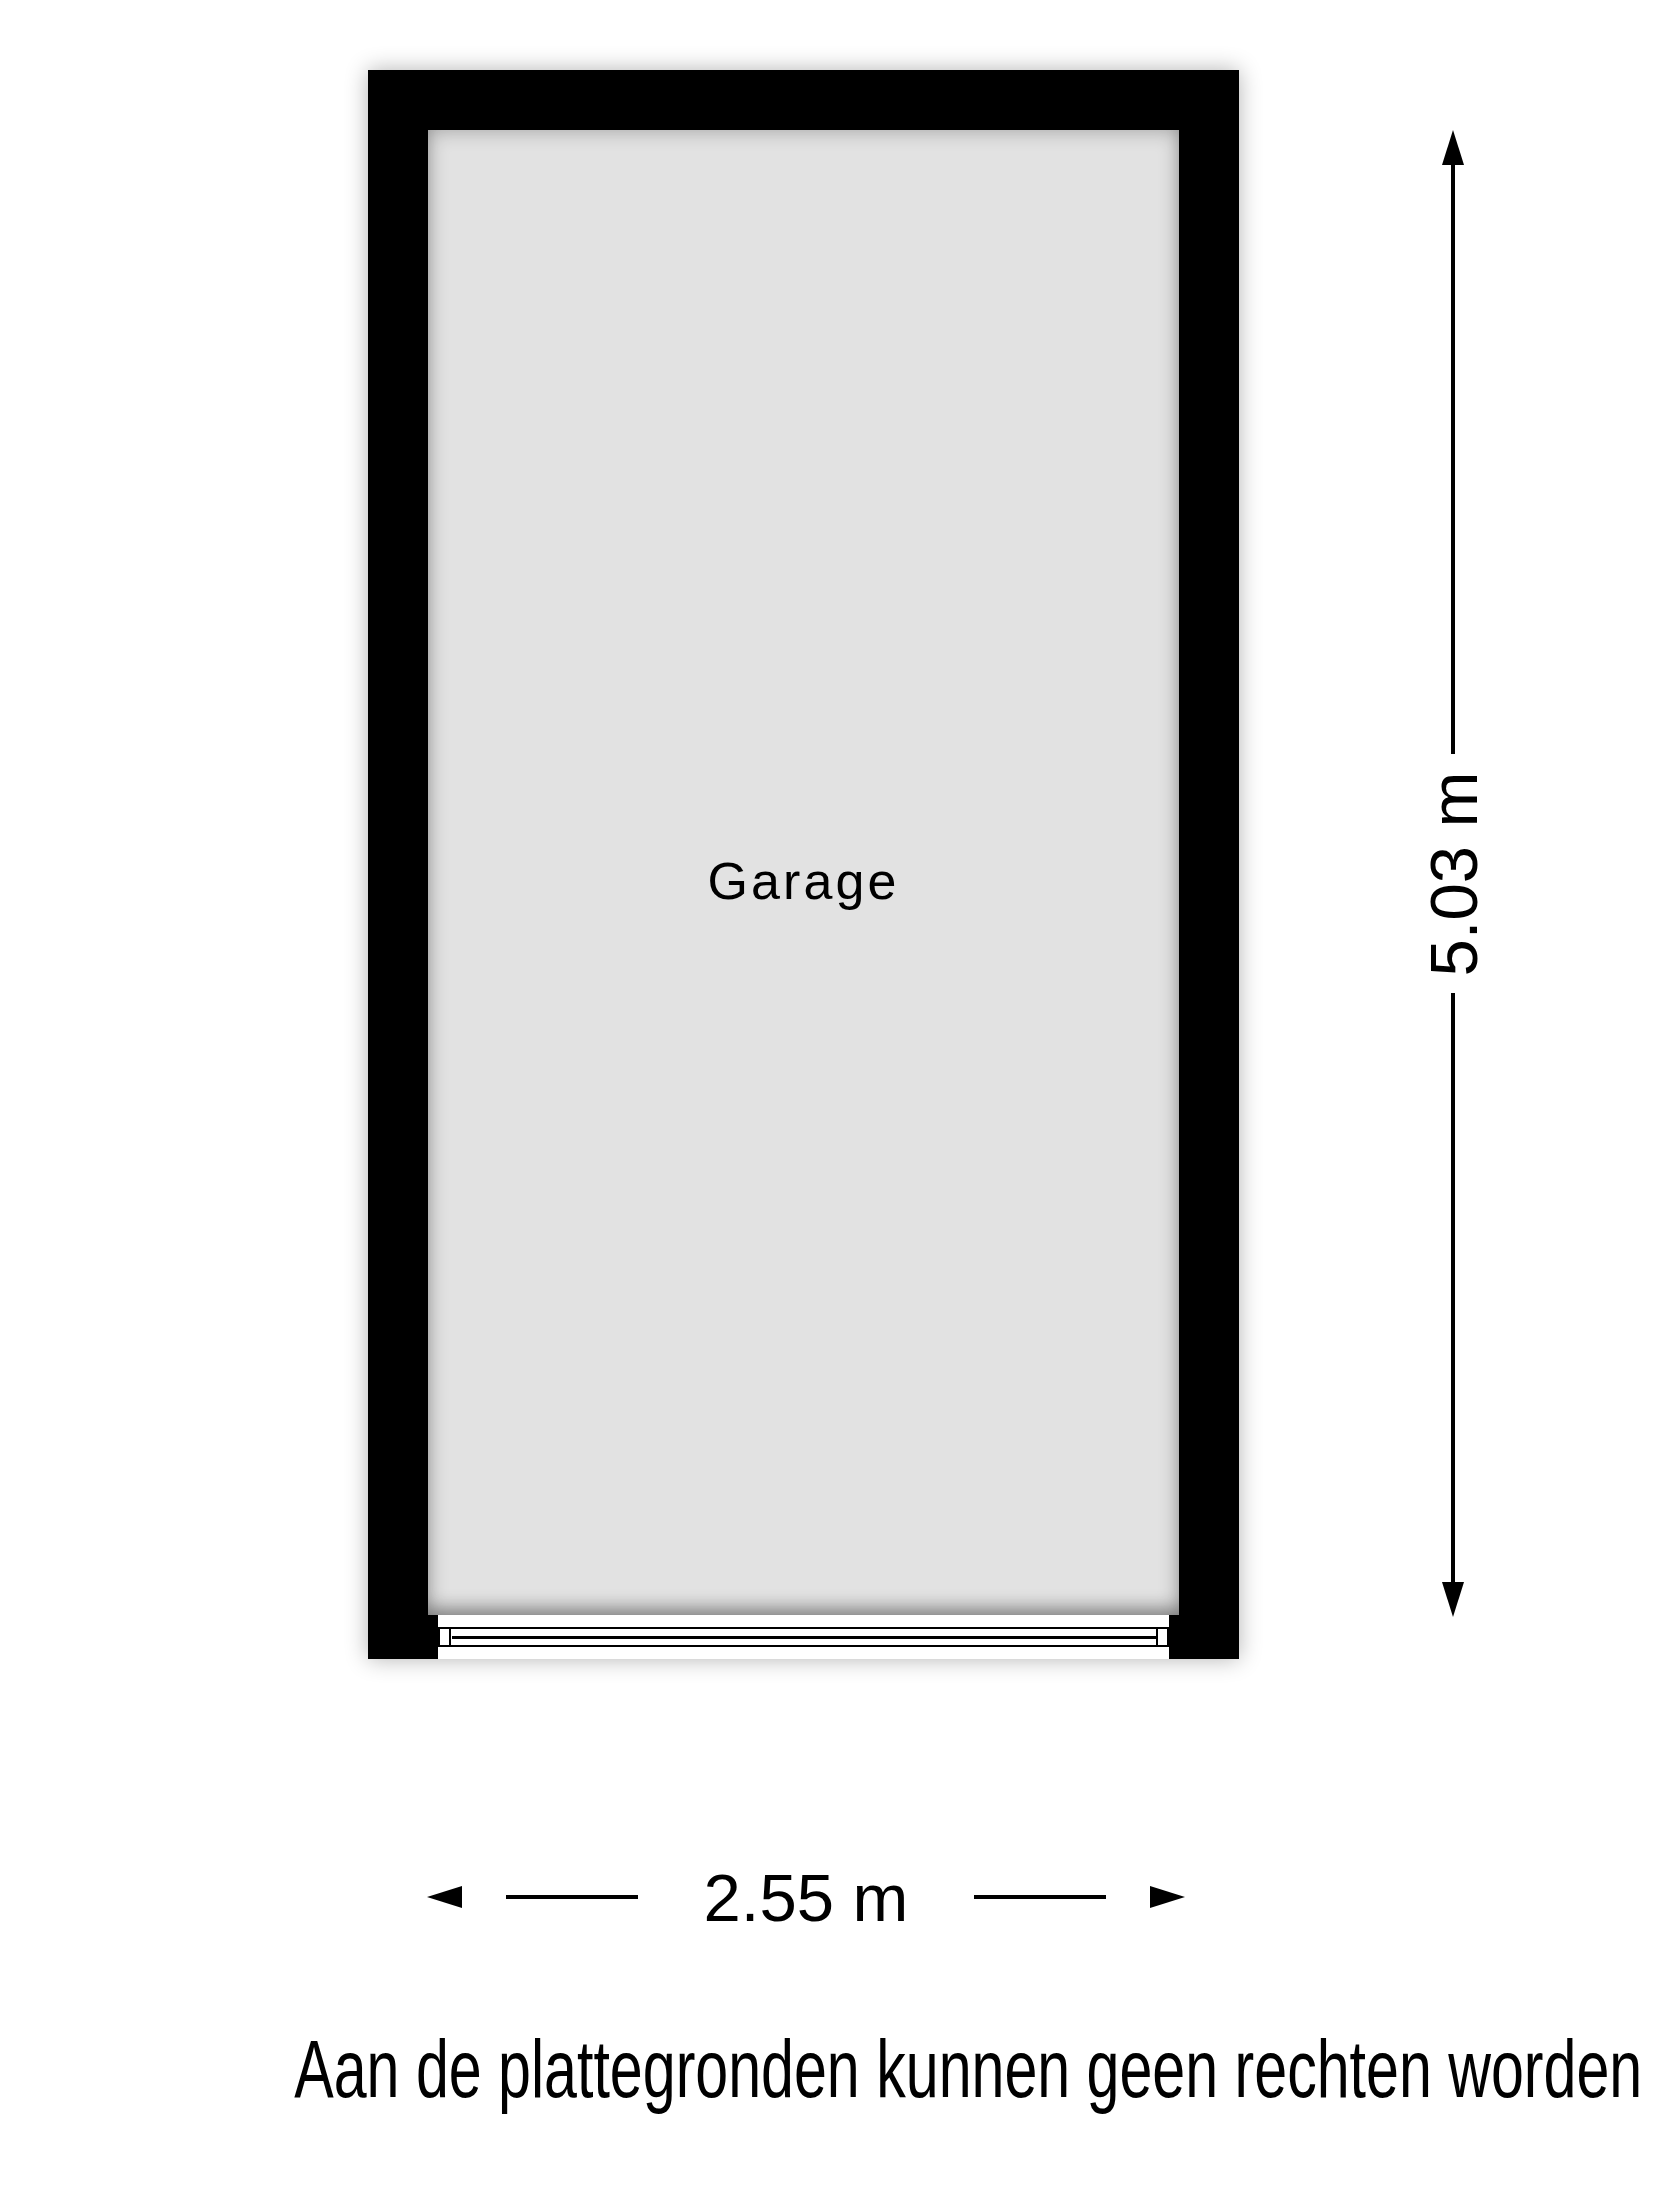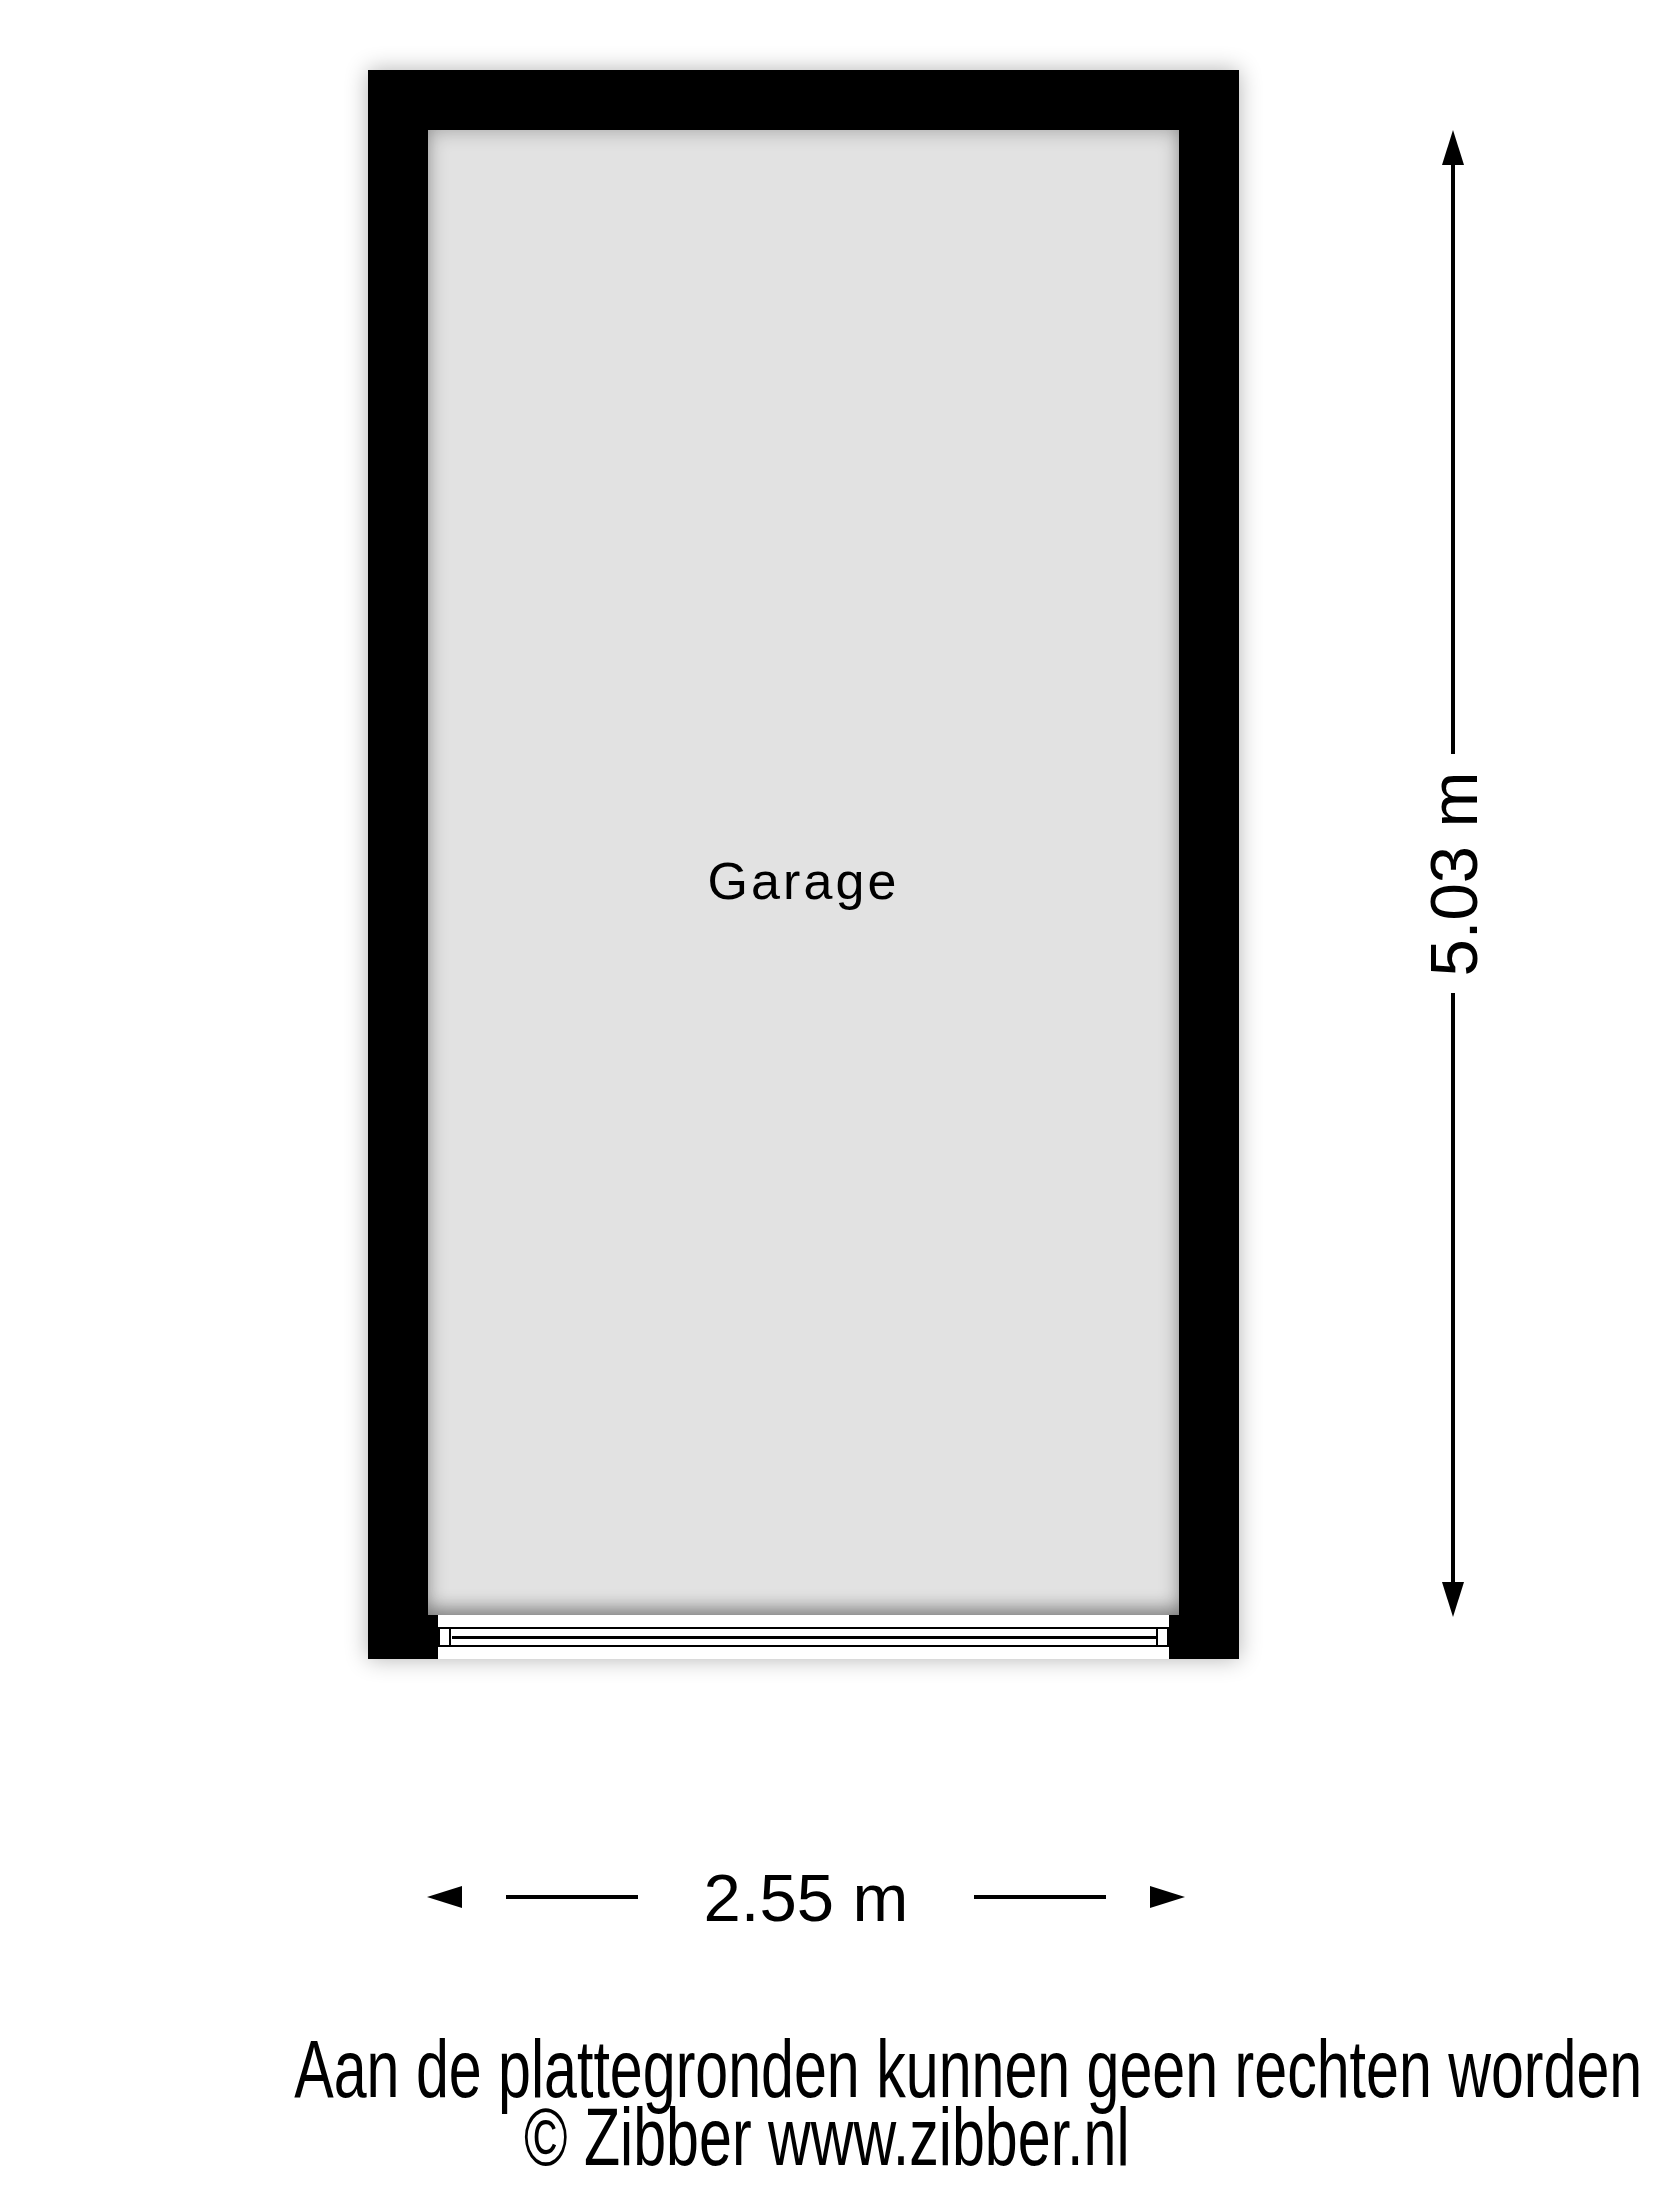--- a/index.html
+++ b/index.html
@@ -219,18 +219,15 @@
     <div class="arrow left"></div>
     <div class="hline"></div>
     <div class="hlabel">2.55 m</div>
     <div class="hline"></div>
     <div class="arrow right"></div>
   </div>
 
   <div class="disclaimer">
     <span>Aan de plattegronden kunnen geen rechten worden ontleend</span>
   </div>
-  <div class="copyright">
-    <span>© Zibber www.zibber.nl</span>
-  </div>
 
 </div>
 
 
 </body></html>

